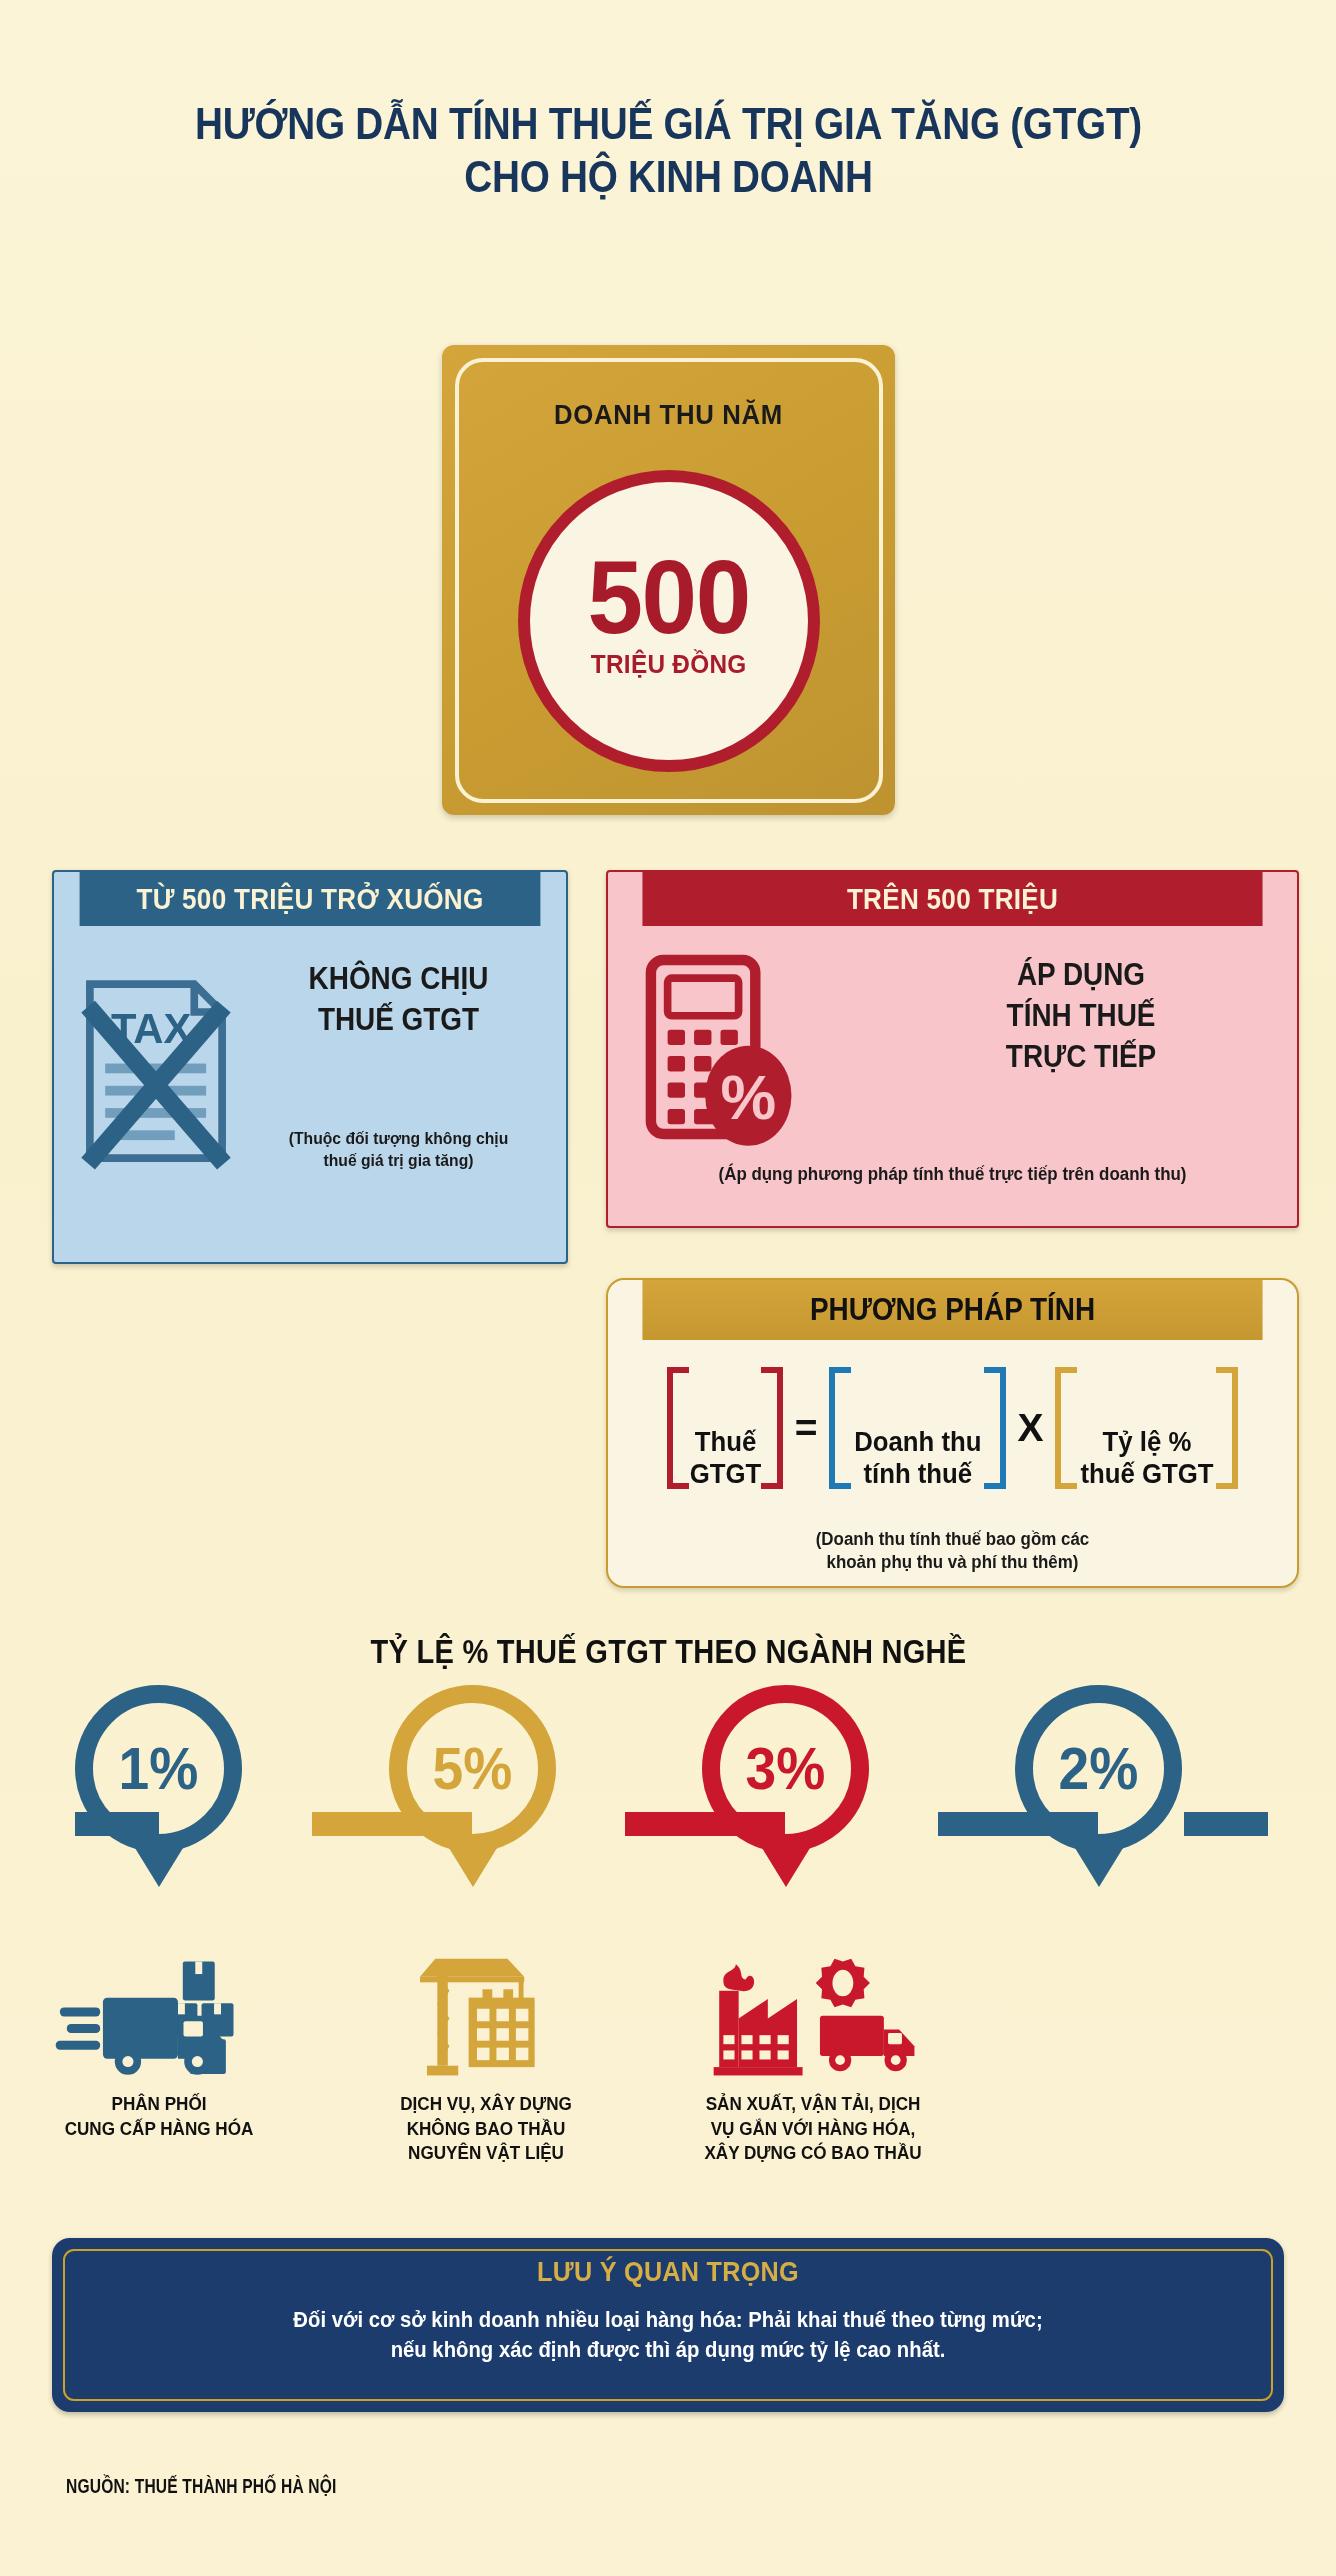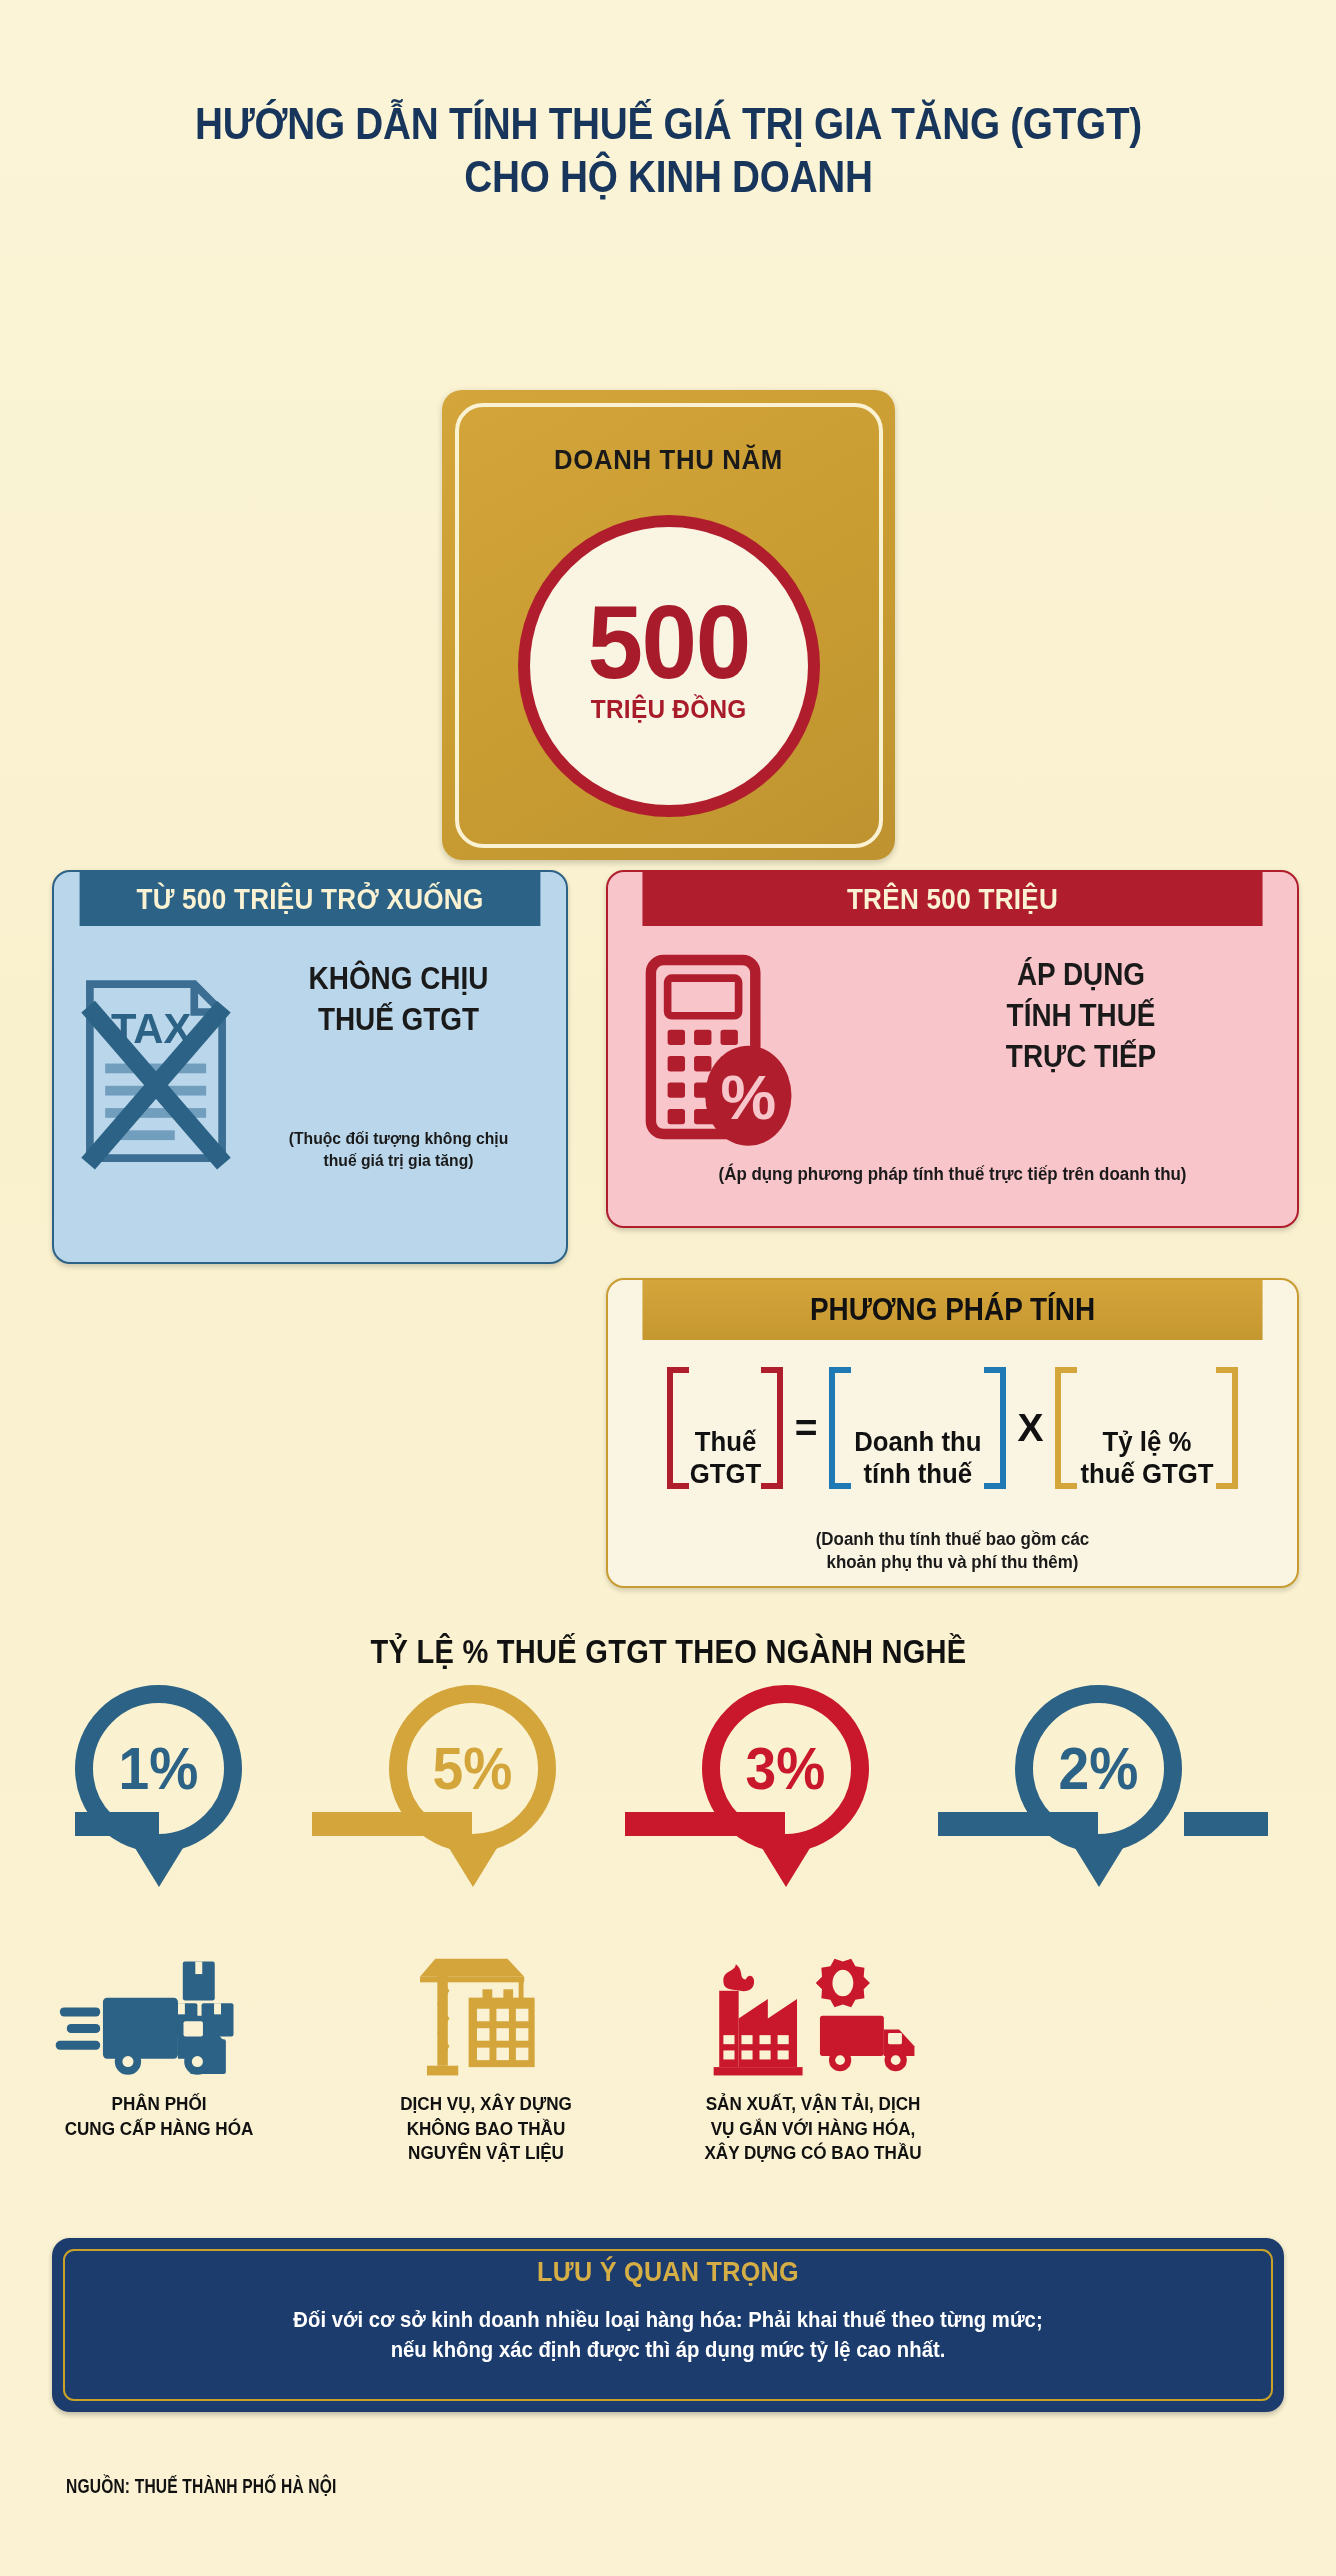--- a/index.html
+++ b/index.html
@@ -20,23 +20,22 @@
     letter-spacing:-0.3px;
     transform:scaleX(0.86);transform-origin:center top;
     font-family:"Liberation Sans", sans-serif;
   }
   .title span{display:block;}
 
   
   .revenue-badge{
     position:absolute;left:442px;top:345px;width:453px;height:470px;
     background:linear-gradient(150deg,#D3A53B 0%,#C99C32 55%,#BE9330 100%);
-    border-radius:20px;
+    border-radius:12px;
     box-shadow:0 2.1px 6.3px rgba(0,0,0,.18);
-    margin-top:45px;
   }
   .revenue-badge .inner-line{
     position:absolute;left:12.5px;top:12.5px;right:12.5px;bottom:12.5px;
     border:4.2px solid #FAF2D2;border-radius:28px;pointer-events:none;
   }
   .revenue-label{
     position:absolute;left:0;top:54px;width:100%;text-align:center;
     color:#1A1A1A;font-weight:bold;font-size:28px;letter-spacing:0.7px;
     transform:scaleX(0.92);
   }
@@ -49,21 +48,21 @@
   .revenue-number{
     color:#A81B2B;font-weight:bold;font-size:104px;line-height:.82;
     transform:scaleX(0.96);letter-spacing:-1.4px;margin-top:-7px;
   }
   .revenue-unit{
     color:#A81B2B;font-weight:bold;font-size:26.5px;margin-top:9.7px;
     transform:scaleX(0.92);letter-spacing:0.3px;
   }
 
   
-  .card{position:absolute;border-radius:18px;overflow:hidden;
+  .card{position:absolute;border-radius:4px;overflow:hidden;
     box-shadow:0 2.1px 5.6px rgba(0,0,0,.17);}
   .card .head{
     text-align:center;font-weight:bold;color:#FAF2D2;
     letter-spacing:0.3px;transform:scaleX(0.9);
   }
 
   .card-blue{left:52px;top:870px;width:512px;height:390px;
     background:#BAD6EA;border:2.8px solid #2B6285;}
   .card-blue .head{background:#2B6285;height:54px;line-height:54px;font-size:29px;
     margin:0px 0px 0 0px;}

